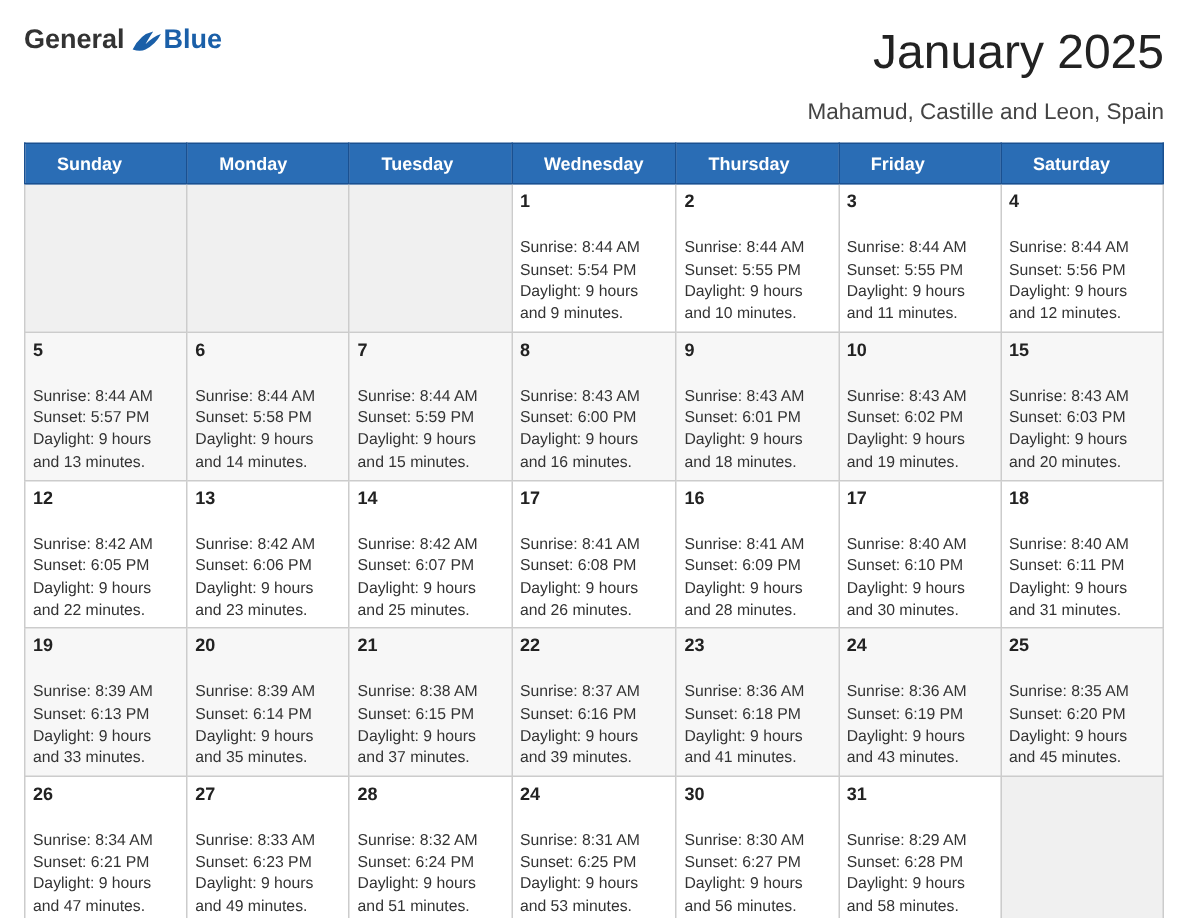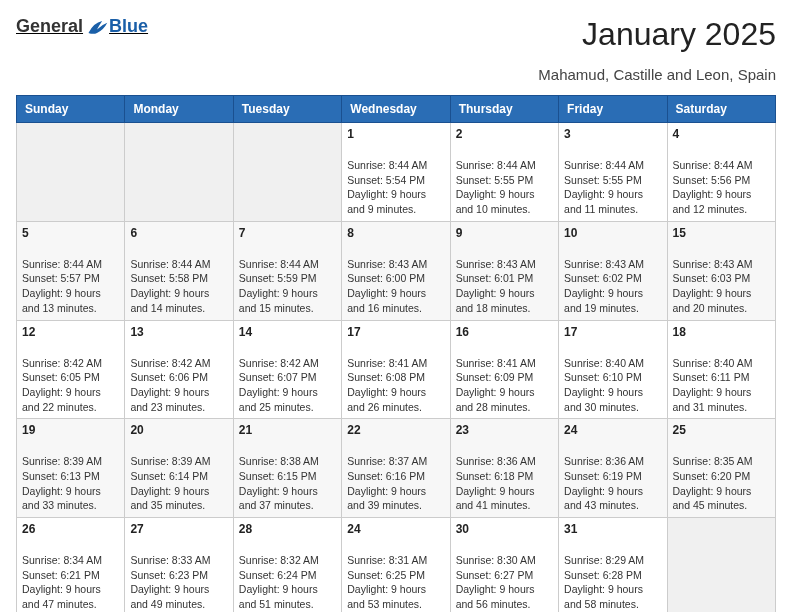--- a/index.html
+++ b/index.html
@@ -12,21 +12,20 @@
     }
     .header {
       display: flex;
       justify-content: space-between;
       align-items: flex-start;
       margin-bottom: 12px;
     }
     .logo {
       display: flex;
       align-items: flex-end;
-      text-decoration: underline;
     }
     .logo-text-general {
       font-size: 18px;
       font-weight: bold;
       color: #333;
     }
     .logo-text-blue {
       font-size: 18px;
       font-weight: bold;
       color: #1a5fa8;
@@ -50,21 +49,21 @@
       margin-top: 13px;
     }
     .calendar {
       width: 100%;
       border-collapse: collapse;
       font-size: 11px;
     }
     .calendar thead tr th {
       background: #2a6db5;
       color: #fff;
-      padding: 6px 8px;
+      padding: 6px 21px;
       text-align: left;
       font-weight: bold;
       font-size: 12px;
       border: 1px solid #1a5090;
     }
     .calendar tbody tr td {
       border: 1px solid #ccc;
       vertical-align: top;
       padding: 4px 5px;
       height: 90px;

